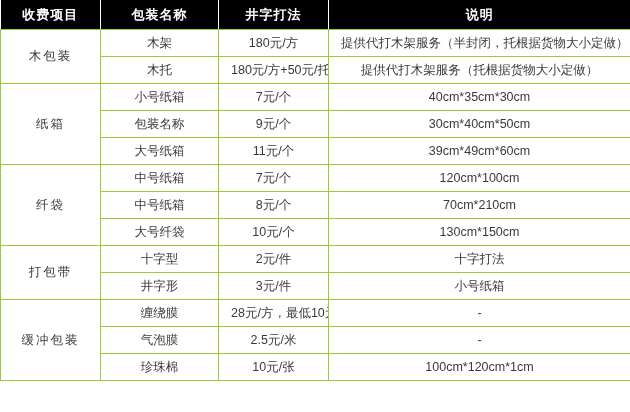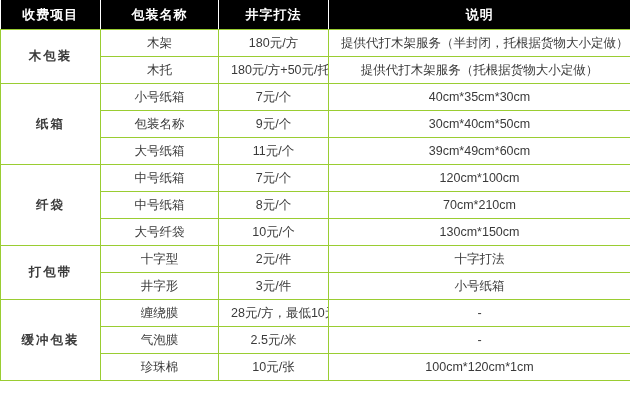--- a/index.html
+++ b/index.html
@@ -38,21 +38,21 @@
     text-align: center;
     font-size: 12.5px;
     color: #3a3a3a;
     height: 26px;
     padding: 0 12px;
     background: #ffffff;
     overflow: hidden;
     white-space: nowrap;
   }
   td.group-cell {
-    font-weight: bold;
+    font-weight: normal;
     font-size: 13.5px;
     color: #2b2b2b;
     letter-spacing: 2px;
   }
   col.c1 { width: 100px; }
   col.c2 { width: 118px; }
   col.c3 { width: 110px; }
   col.c4 { width: 302px; }
 </style>
 </head>

